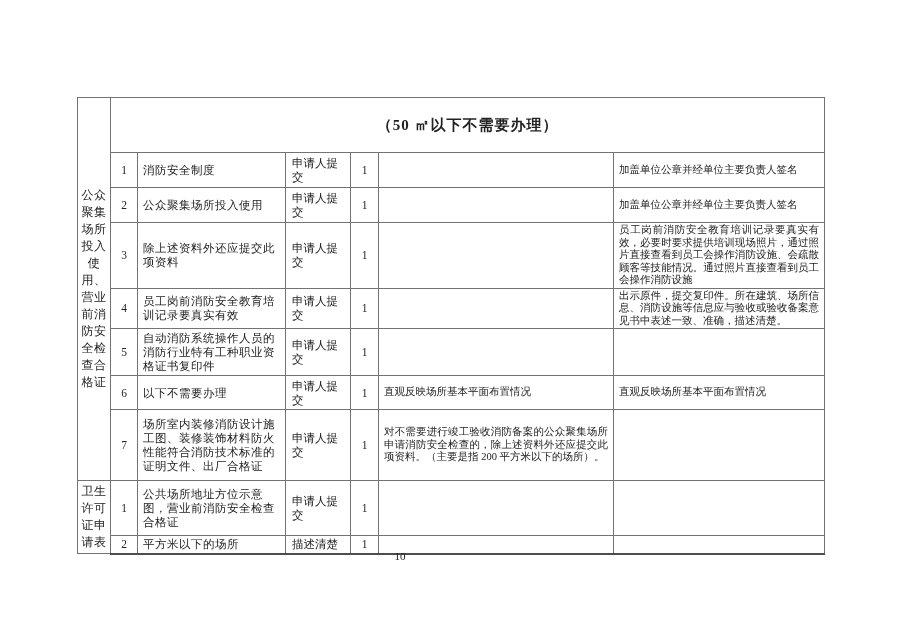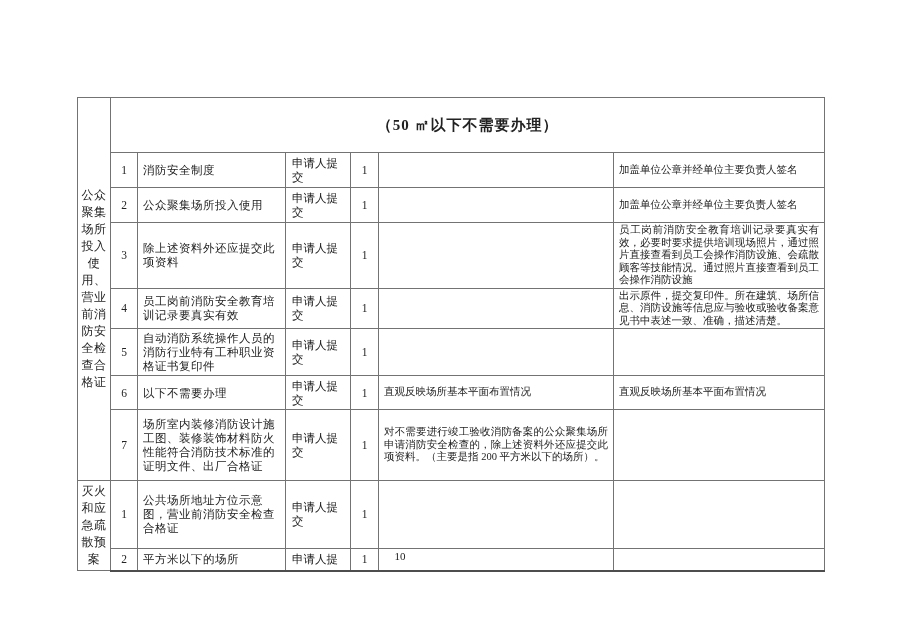--- a/index.html
+++ b/index.html
@@ -140,32 +140,32 @@
     </tr>
     <tr style="height:71px">
       <td class="num">7</td>
       <td class="item center">场所室内装修消防设计施工图、装修装饰材料防火性能符合消防技术标准的证明文件、出厂合格证</td>
       <td class="submit">申请人提交</td>
       <td class="cnt">1</td>
       <td class="note">对不需要进行竣工验收消防备案的公众聚集场所申请消防安全检查的，除上述资料外还应提交此项资料。（主要是指 200 平方米以下的场所）。</td>
       <td class="remark"></td>
     </tr>
     <tr style="height:50px">
-      <td class="cat" rowspan="2">灭火和应急疏散预案</td>
+      <td class="cat" rowspan="2">卫生许可证申请表</td>
       <td class="num">1</td>
       <td class="item">公共场所地址方位示意图，营业前消防安全检查合格证</td>
       <td class="submit">申请人提交</td>
       <td class="cnt">1</td>
       <td class="note"></td>
       <td class="remark"></td>
     </tr>
     <tr class="cut" style="height:16px">
       <td class="num">2</td>
       <td class="item">平方米以下的场所</td>
-      <td class="submit">申请人提</td>
+      <td class="submit">描述清楚</td>
       <td class="cnt">1</td>
       <td class="note"></td>
       <td class="remark"></td>
     </tr>
   </tbody>
 </table>
 
 <div class="page-number">10</div>
 
 </body></html>

